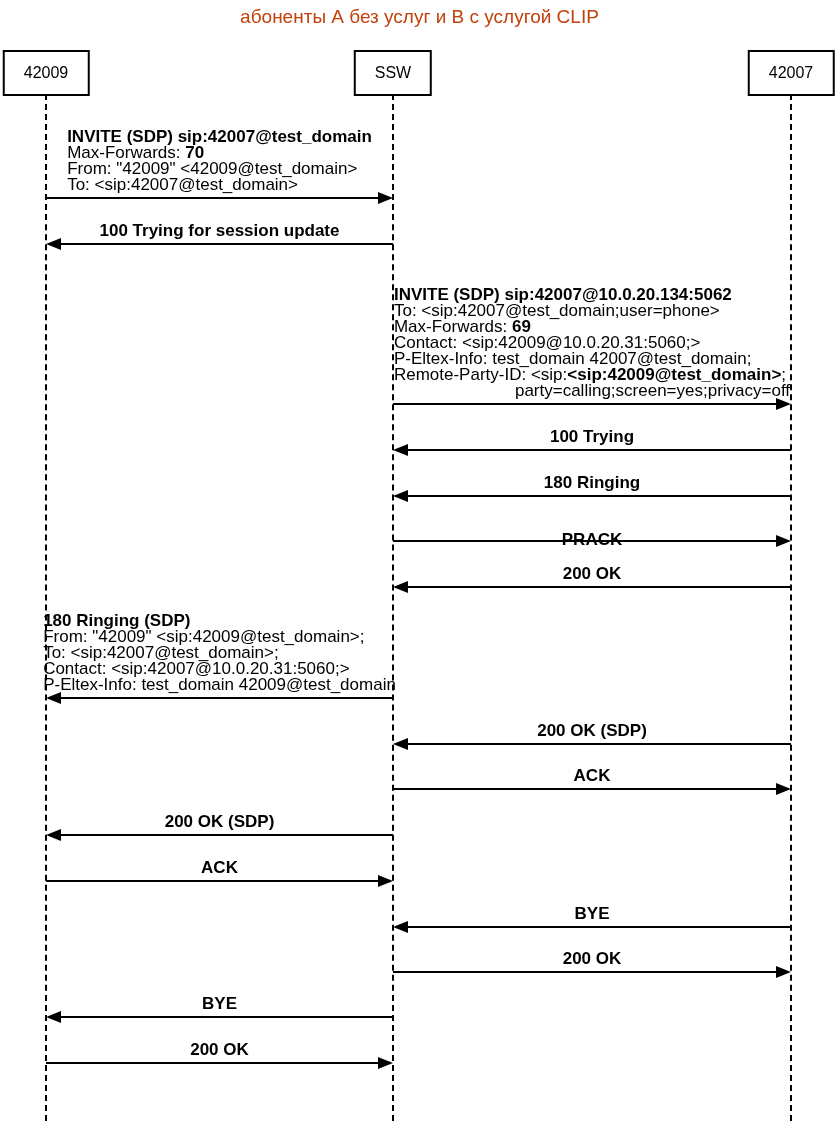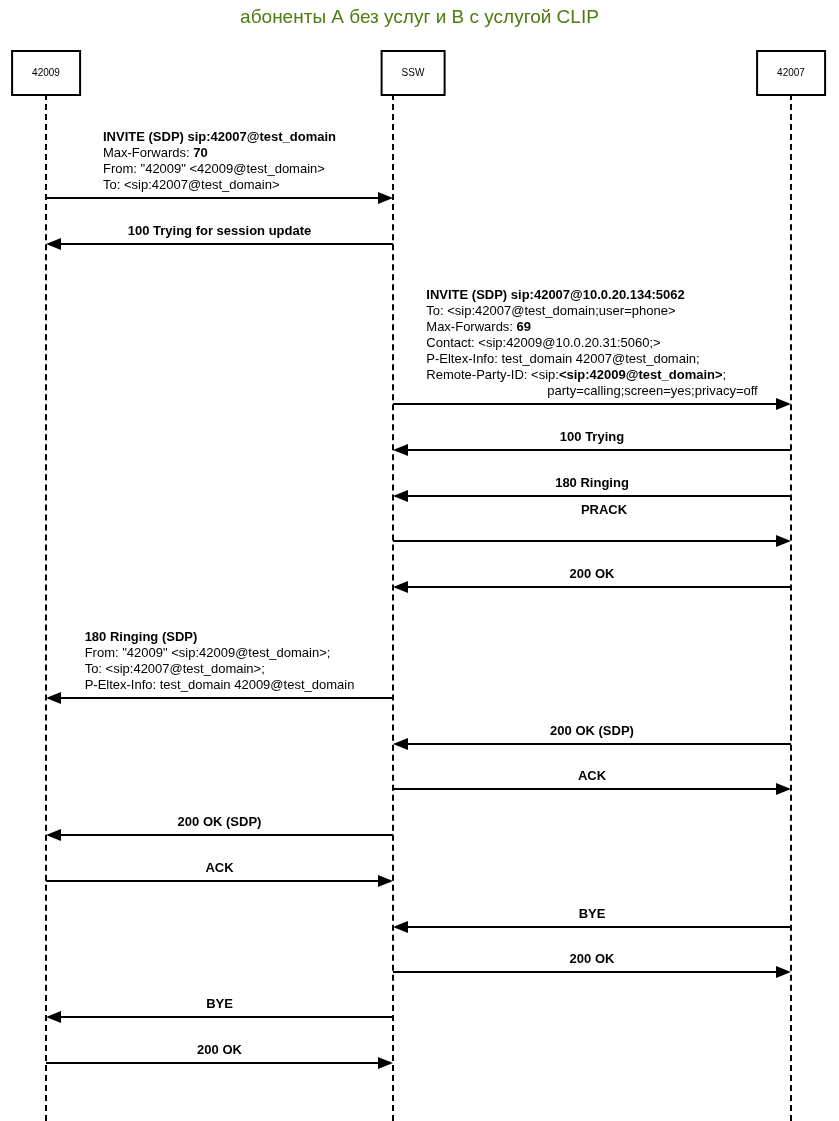--- a/index.html
+++ b/index.html
@@ -12,32 +12,32 @@
     color: #000000;
     overflow: hidden;
   }
   .title {
     position: absolute;
     top: 6px;
     left: 0;
     width: 839px;
     text-align: center;
     font-size: 19px;
-    color: #4d7c0f;
+    color: #c2410c;
   }
   .actor-box {
     position: absolute;
     top: 50px;
     transform: translateX(-50%);
     border: 2px solid #000000;
     background: #ffffff;
     height: 42px;
     line-height: 42px;
     padding: 0 19px;
-    font-size: 10px;
+    font-size: 16px;
     text-align: center;
     box-sizing: content-box;
     z-index: 2;
   }
   .lifeline {
     position: absolute;
     top: 94px;
     width: 0;
     border-left: 2px dashed #000000;
     z-index: 0;
@@ -61,37 +61,37 @@
   }
   .arrowhead.left {
     border-top: 6px solid transparent;
     border-bottom: 6px solid transparent;
     border-right: 15px solid #000000;
   }
   .msg-label {
     position: absolute;
     transform: translate(-50%, -100%);
     text-align: left;
-    font-size: 13px;
+    font-size: 17px;
     line-height: 16px;
     white-space: nowrap;
     z-index: 1;
   }
   .msg-text-line { white-space: nowrap; }
   .b { font-weight: bold; }
 </style>
 </head>
 <body>
 
 <div id="diagram">
   <div class="title">абоненты А без услуг и В с услугой CLIP</div>
 <div class="lifeline" style="left: 45px; height: 1027px;"></div>
     <div class="actor-box" style="left: 46px;">42009</div>
     <div class="lifeline" style="left: 392px; height: 1027px;"></div>
-    <div class="actor-box" style="left: 393px; margin-left: 20px;">SSW</div>
+    <div class="actor-box" style="left: 393px;">SSW</div>
     <div class="lifeline" style="left: 790px; height: 1027px;"></div>
     <div class="actor-box" style="left: 791px;">42007</div>
     <div class="msg-line" style="left: 46px; width: 334px; top: 197px;"></div>
     <div class="arrowhead right" style="top: 192px; left: 378px;"></div>
     <div class="msg-label" style="left: 219.5px; top: 193px;">
       <div class="msg-text-line"><span class="b">INVITE (SDP) sip:42007@test_domain</span></div>
       <div class="msg-text-line"><span>Max-Forwards: </span><span class="b">70</span></div>
       <div class="msg-text-line"><span>From: "42009" &lt;42009@test_domain&gt;</span></div>
       <div class="msg-text-line"><span>To: &lt;sip:42007@test_domain&gt;</span></div>
     </div>
@@ -116,34 +116,35 @@
     <div class="msg-label" style="left: 592px; top: 445px;">
       <div class="msg-text-line"><span class="b">100 Trying</span></div>
     </div>
     <div class="msg-line" style="left: 406px; width: 385px; top: 495px;"></div>
     <div class="arrowhead left" style="top: 490px; left: 393px;"></div>
     <div class="msg-label" style="left: 592px; top: 491px;">
       <div class="msg-text-line"><span class="b">180 Ringing</span></div>
     </div>
     <div class="msg-line" style="left: 393px; width: 385px; top: 540px;"></div>
     <div class="arrowhead right" style="top: 535px; left: 776px;"></div>
-    <div class="msg-label" style="left: 592px; top: 518px; margin-left: 12px;">
+    <div class="msg-label" style="left: 592px; top: 548px;">
       <div class="msg-text-line"><span class="b">PRACK</span></div>
     </div>
     <div class="msg-line" style="left: 406px; width: 385px; top: 586px;"></div>
     <div class="arrowhead left" style="top: 581px; left: 393px;"></div>
     <div class="msg-label" style="left: 592px; top: 582px;">
       <div class="msg-text-line"><span class="b">200 OK</span></div>
     </div>
     <div class="msg-line" style="left: 59px; width: 334px; top: 697px;"></div>
     <div class="arrowhead left" style="top: 692px; left: 46px;"></div>
     <div class="msg-label" style="left: 219.5px; top: 693px;">
       <div class="msg-text-line"><span class="b">180 Ringing (SDP)</span></div>
       <div class="msg-text-line"><span>From: "42009" &lt;sip:42009@test_domain&gt;;</span></div>
       <div class="msg-text-line"><span>To: &lt;sip:42007@test_domain&gt;;</span></div>
+      <div class="msg-text-line"><span>Contact: &lt;sip:42007@10.0.20.31:5060;&gt;</span></div>
       <div class="msg-text-line"><span>P-Eltex-Info: test_domain 42009@test_domain</span></div>
     </div>
     <div class="msg-line" style="left: 406px; width: 385px; top: 743px;"></div>
     <div class="arrowhead left" style="top: 738px; left: 393px;"></div>
     <div class="msg-label" style="left: 592px; top: 739px;">
       <div class="msg-text-line"><span class="b">200 OK (SDP)</span></div>
     </div>
     <div class="msg-line" style="left: 393px; width: 385px; top: 788px;"></div>
     <div class="arrowhead right" style="top: 783px; left: 776px;"></div>
     <div class="msg-label" style="left: 592px; top: 784px;">

